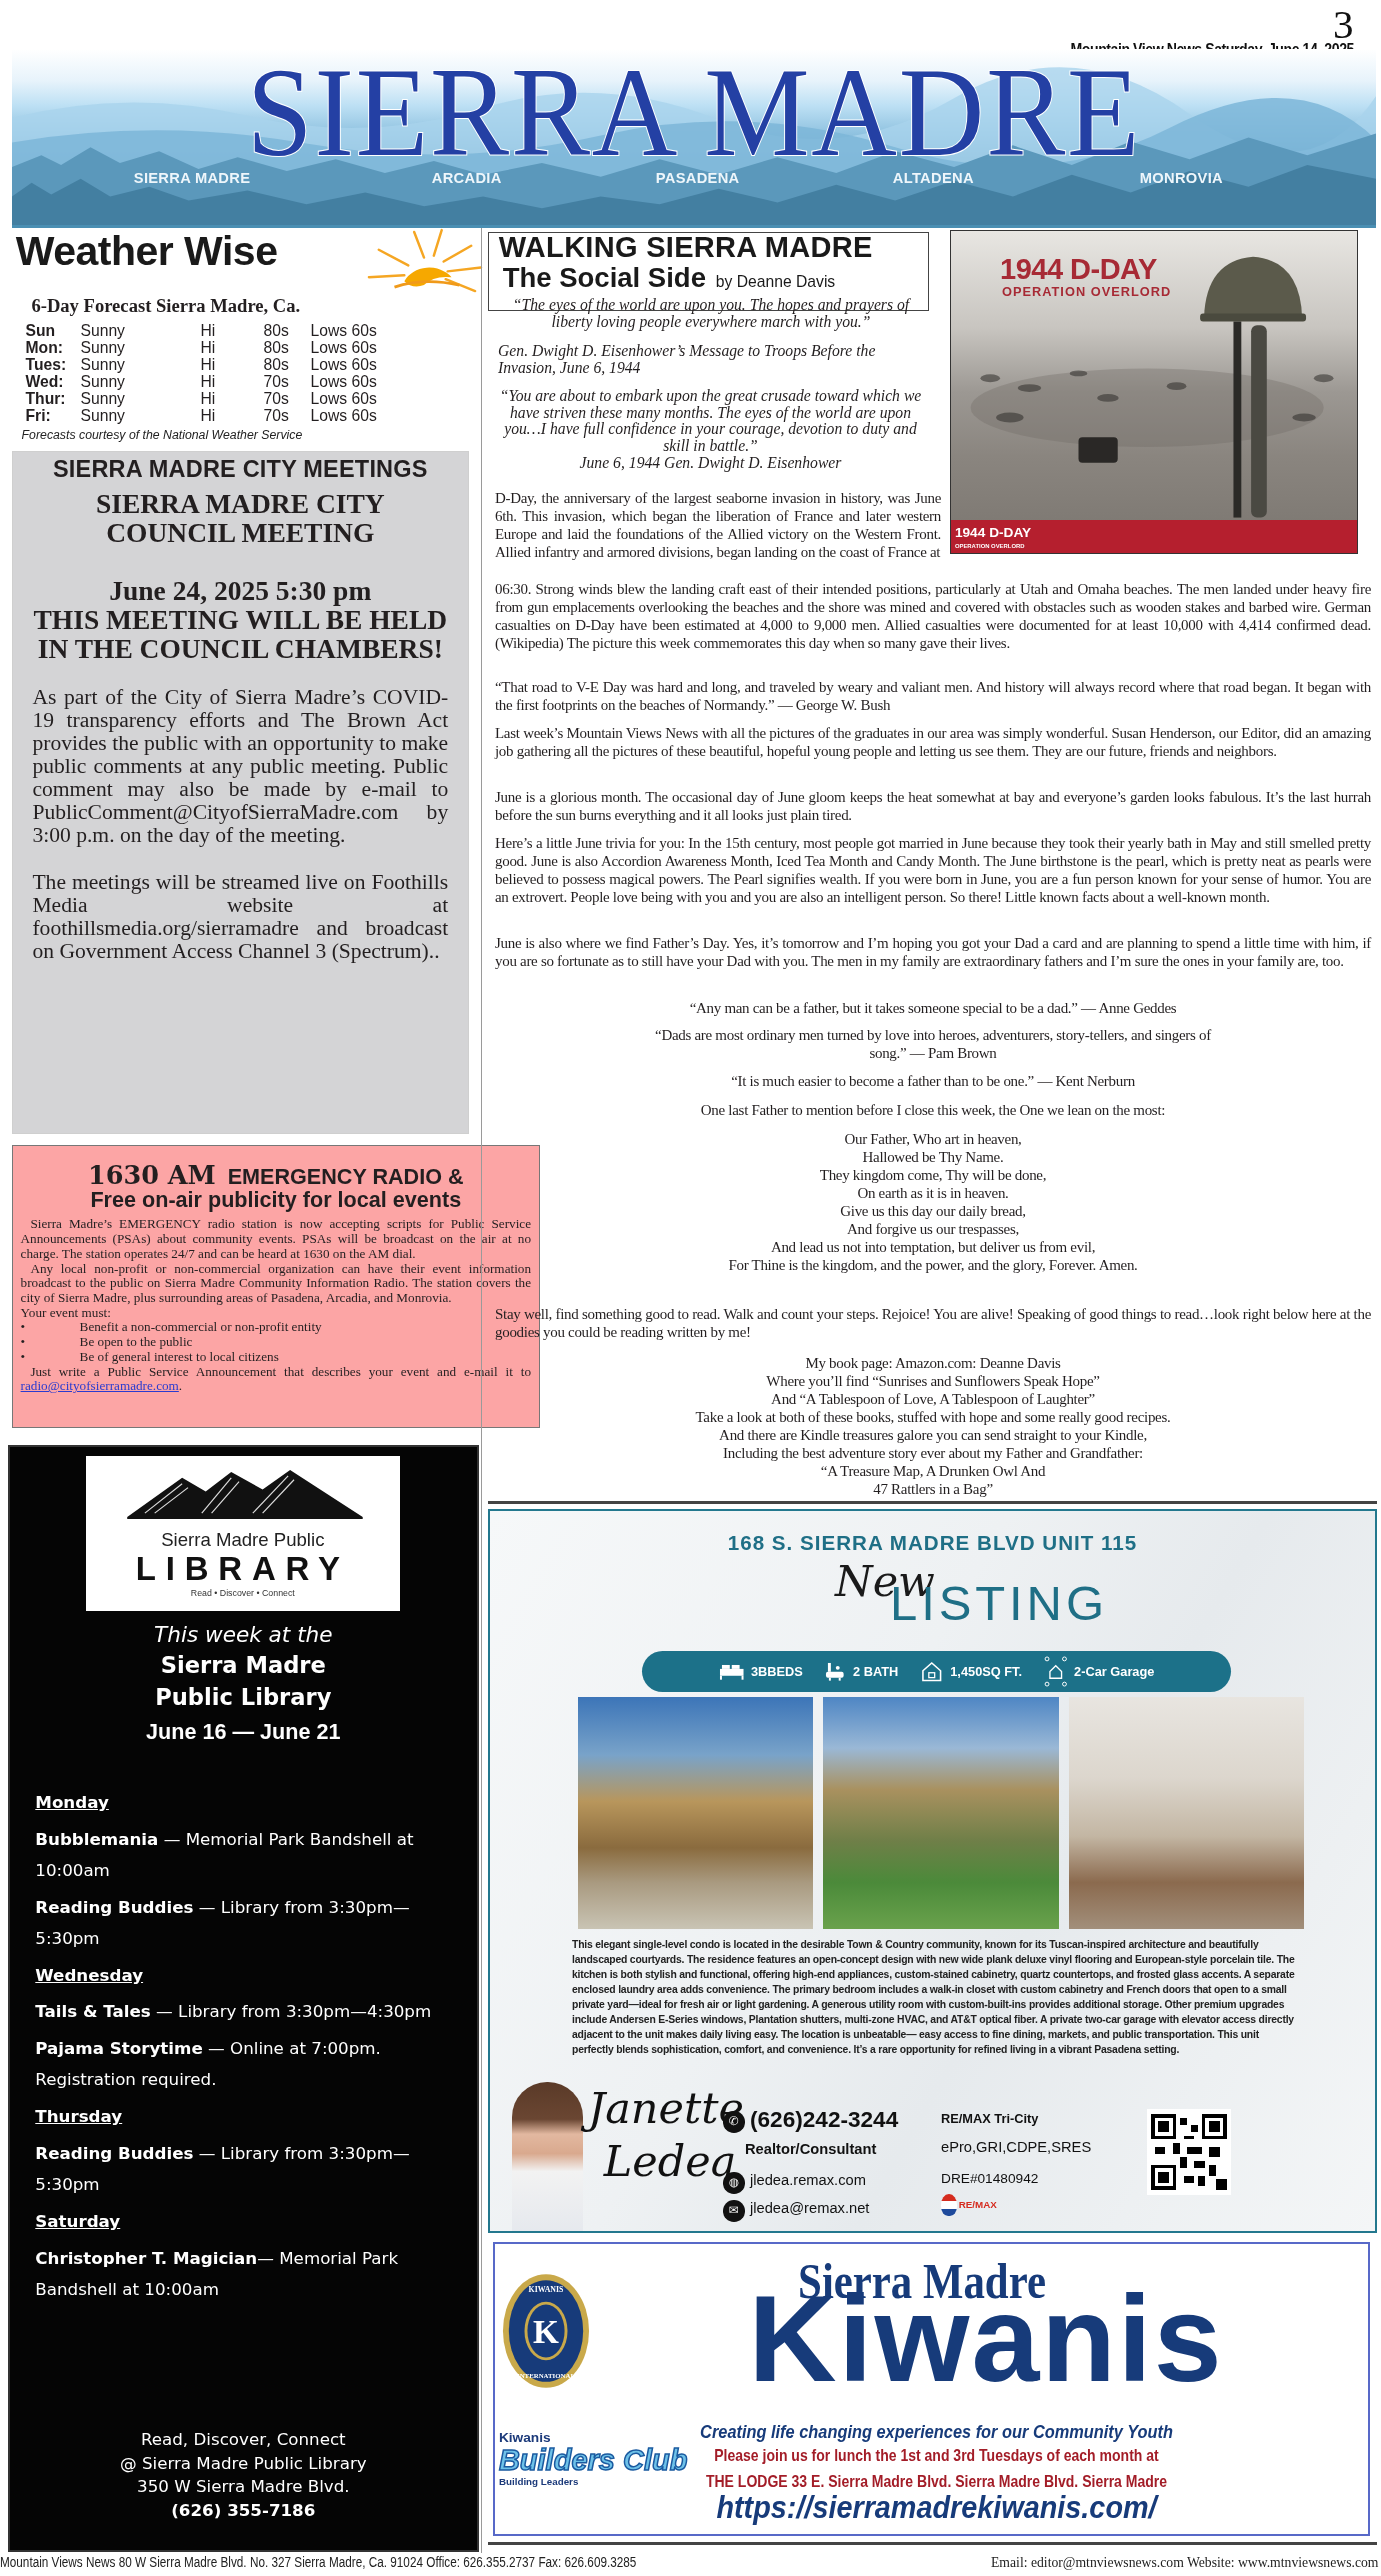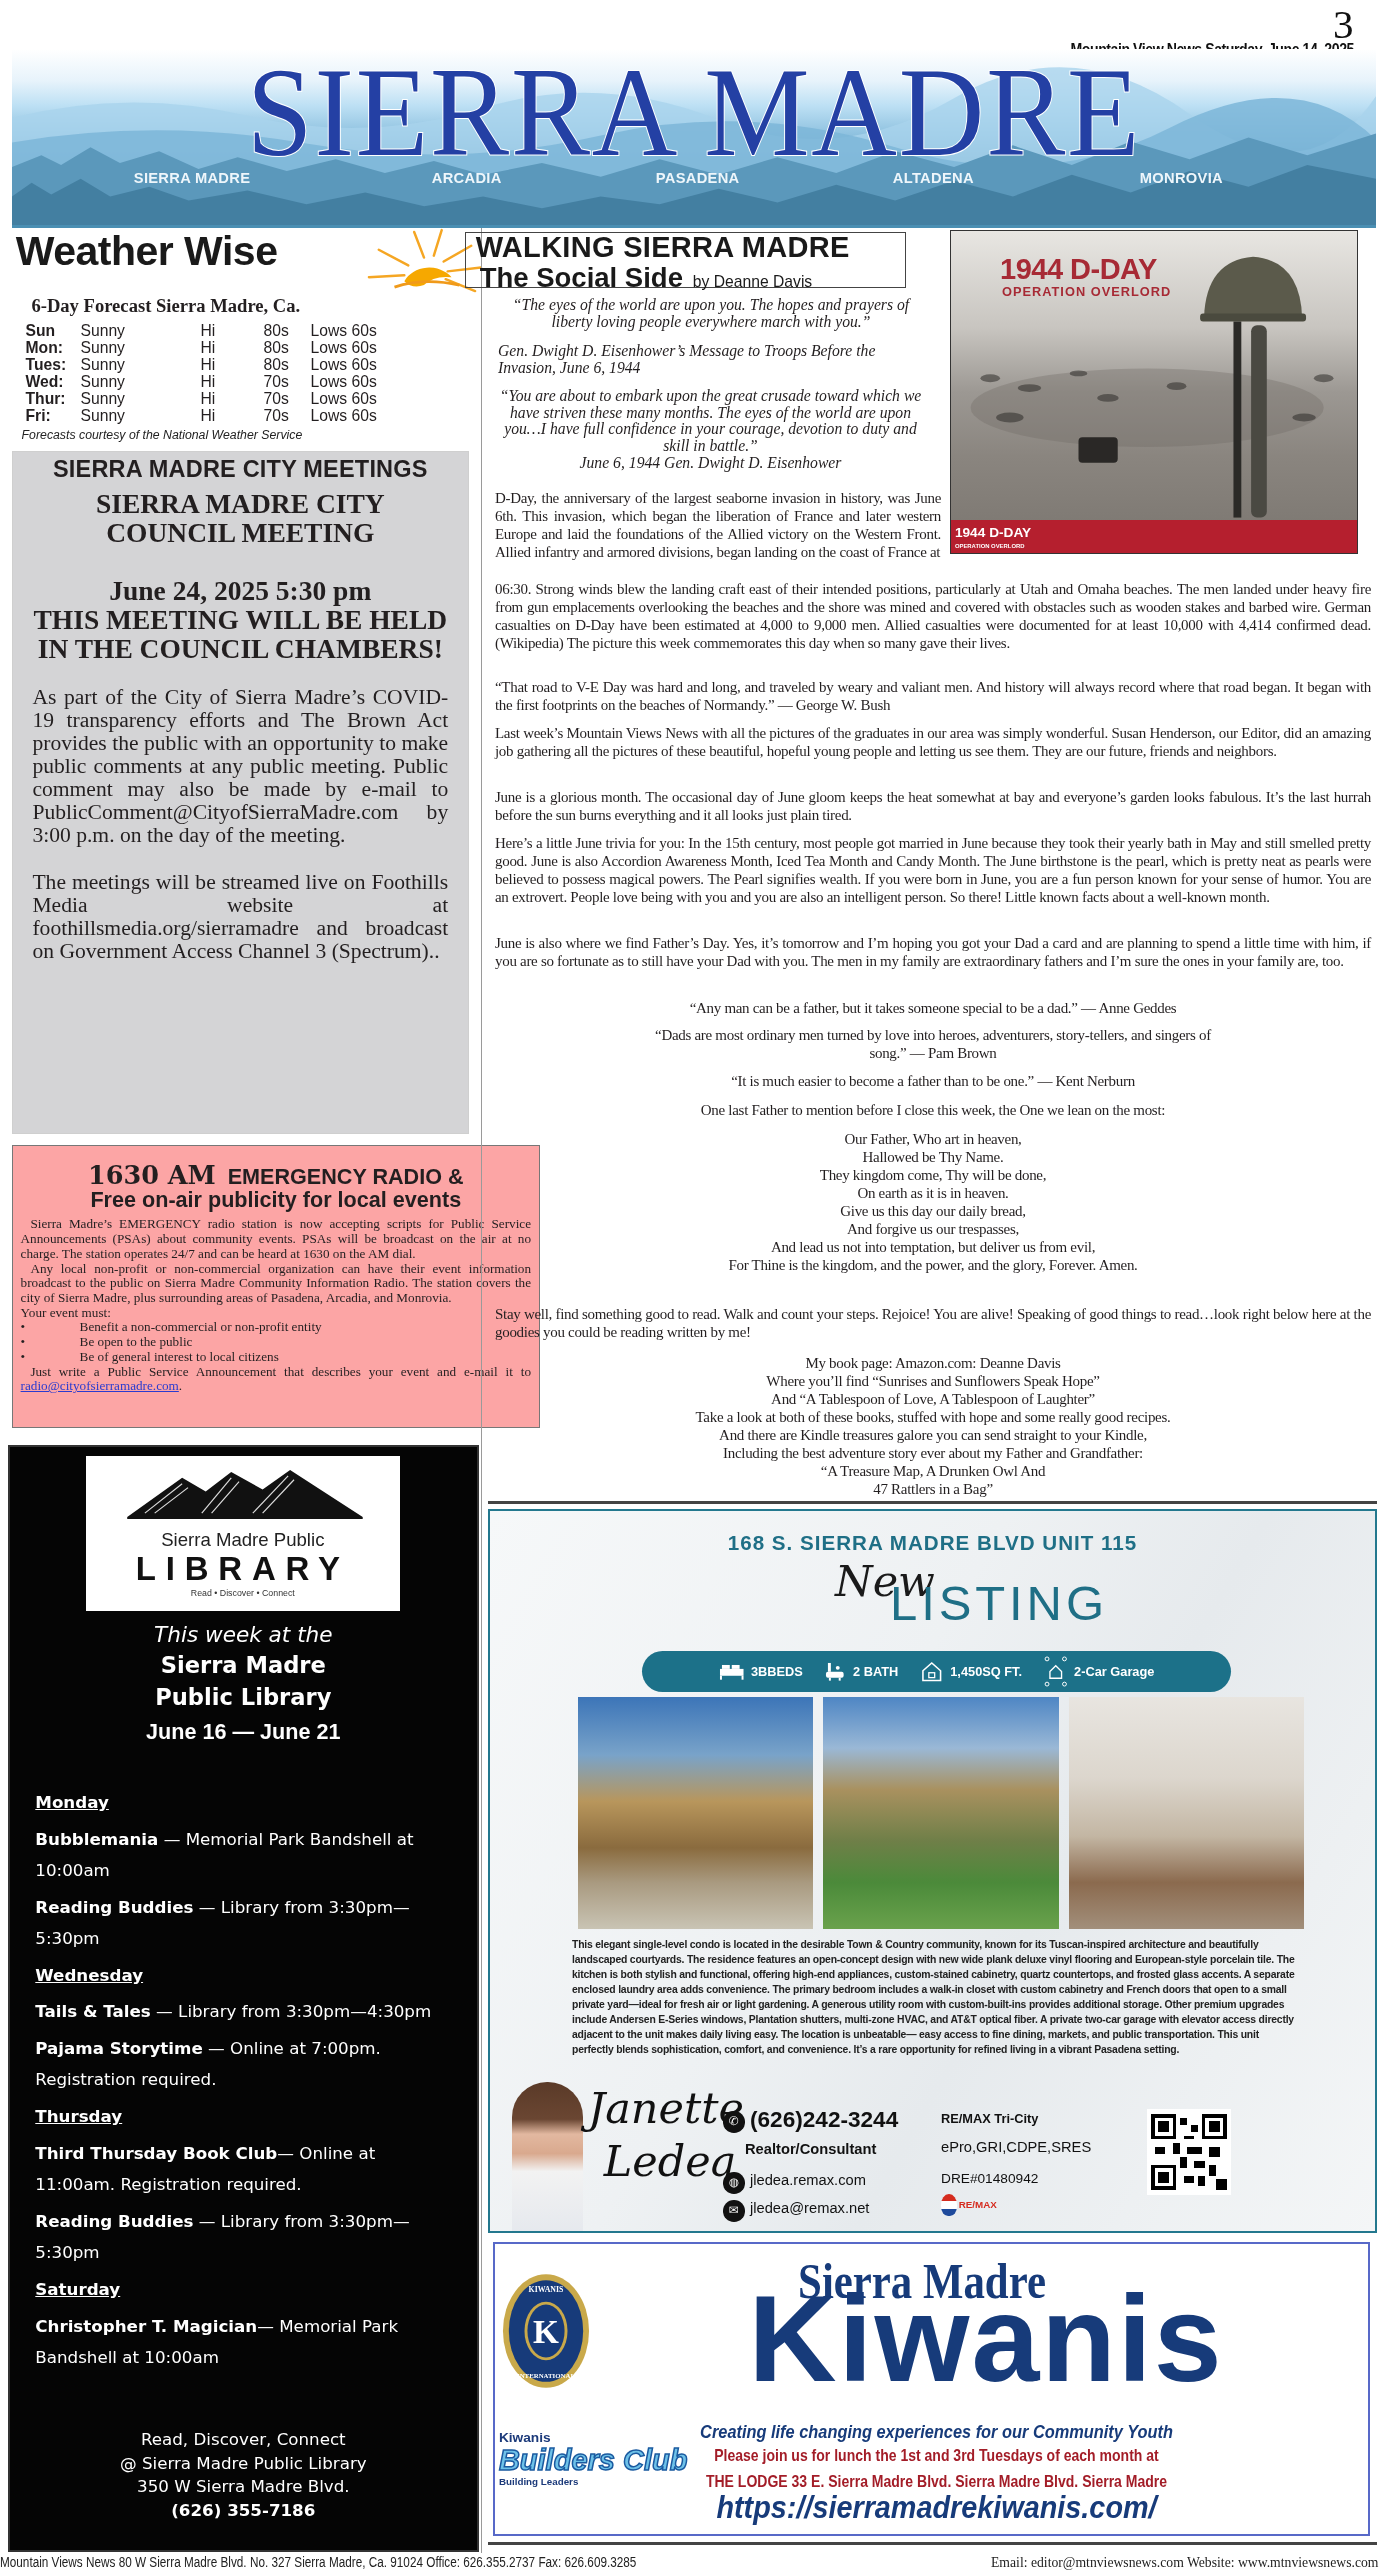--- a/index.html
+++ b/index.html
@@ -59,21 +59,21 @@
   .lib-day { font-weight: bold; text-decoration: underline; margin-top: 5.9px; }
   .lib-ev { margin-top: 5.9px; }
   .lib-ev b { font-weight: bold; }
   .lib-foot { position: absolute; left: 0; width: 100%; top: 981px; text-align: center; font-size: 16.7px; line-height: 23.5px; }
   .lib-foot .ph { font-weight: bold; }
 
   
   .col-rule { position: absolute; left: 481px; top: 228px; width: 1px; height: 2325px; background: #9a9a9a; }
 
   
-  .art-head { position: absolute; left: 465px; top: 232px; width: 441px; height: 56px; border: 1.5px solid #444; }
+  .art-head { position: absolute; left: 488px; top: 232px; width: 441px; height: 79px; border: 1.5px solid #444; }
   .art-kicker { position: absolute; left: 9.8px; top: -2px; font-family: "Liberation Sans", sans-serif; font-weight: bold; font-size: 29px; letter-spacing: 0.3px; color: #1a1a1a; }
   .art-title { position: absolute; left: 13.7px; top: 29px; font-family: "Liberation Sans", sans-serif; font-weight: bold; font-size: 27.5px; color: #1a1a1a; }
   .art-byline { font-family: "Liberation Sans", sans-serif; font-weight: normal; font-size: 15.7px; margin-left: 9.8px; }
   .dday { position: absolute; left: 950px; top: 230px; width: 408px; height: 324px; border: 1.5px solid #333; overflow: hidden;
     background: linear-gradient(180deg, #e8e6e2 0%, #c8c5c0 30%, #9c9893 50%, #8a857f 70%, #7a756f 100%); }
   .dday .red-band { position: absolute; left: 0; bottom: 0; width: 100%; height: 33px; background: #b51f2e; }
   .dday .t1 { position: absolute; left: 49px; top: 21.6px; font-family: "Liberation Sans", sans-serif; font-weight: bold; font-size: 29px; color: #a72a35; letter-spacing: -0.5px; }
   .dday .t2 { position: absolute; left: 51px; top: 53px; font-family: "Liberation Sans", sans-serif; font-weight: bold; font-size: 12.8px; color: #a72a35; letter-spacing: 1px; }
   .dday .b1 { position: absolute; left: 3.9px; bottom: 12.8px; font-family: "Liberation Sans", sans-serif; font-weight: bold; font-size: 13.7px; color: #fff; }
   .dday .b2 { position: absolute; left: 3.9px; bottom: 3.9px; font-family: "Liberation Sans", sans-serif; font-weight: bold; font-size: 5.9px; color: #fff; }
@@ -289,21 +289,20 @@
     <div class="i3">June 16 — June 21</div>
   </div>
   <div class="lib-sched">
     <div class="lib-day">Monday</div>
     <div class="lib-ev"><b>Bubblemania</b><span> — Memorial Park Bandshell at 10:00am</span></div>
     <div class="lib-ev"><b>Reading Buddies</b><span> — Library from 3:30pm—5:30pm</span></div>
     <div class="lib-day">Wednesday</div>
     <div class="lib-ev"><b>Tails &amp; Tales</b><span> — Library from 3:30pm—4:30pm</span></div>
     <div class="lib-ev"><b>Pajama Storytime</b><span> — Online at 7:00pm. Registration required.</span></div>
     <div class="lib-day">Thursday</div>
-    <div class="lib-ev"><b>Third Thursday Book Club</b><span>— Online at 11:00am. Registration required.</span></div>
     <div class="lib-ev"><b>Reading Buddies</b><span> — Library from 3:30pm—5:30pm</span></div>
     <div class="lib-day">Saturday</div>
     <div class="lib-ev"><b>Christopher T. Magician</b><span>— Memorial Park Bandshell at 10:00am</span></div>
   </div>
   <div class="lib-foot">
     <div>Read, Discover, Connect</div>
     <div>@ Sierra Madre Public Library</div>
     <div>350 W Sierra Madre Blvd.</div>
     <div class="ph">(626) 355-7186</div>
   </div>

